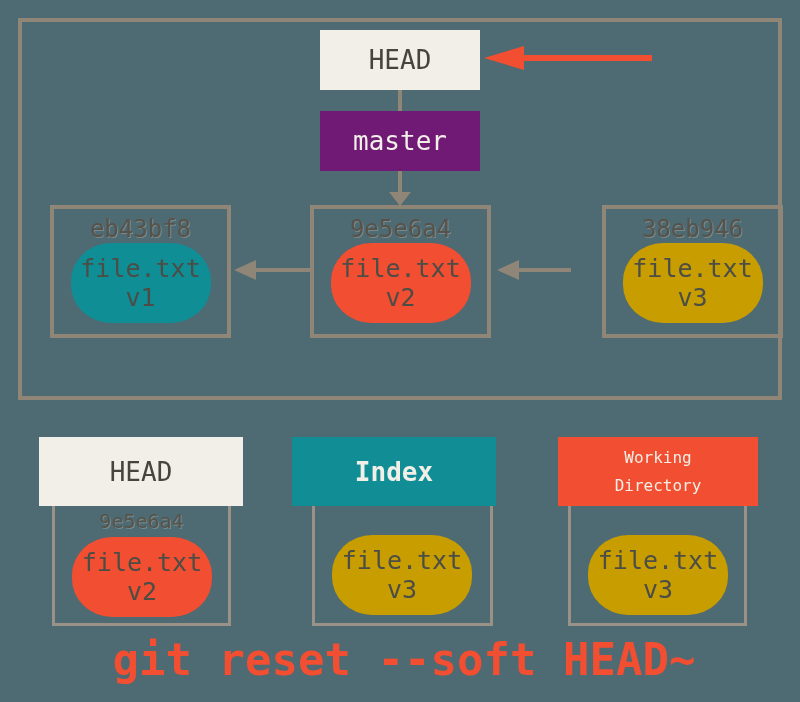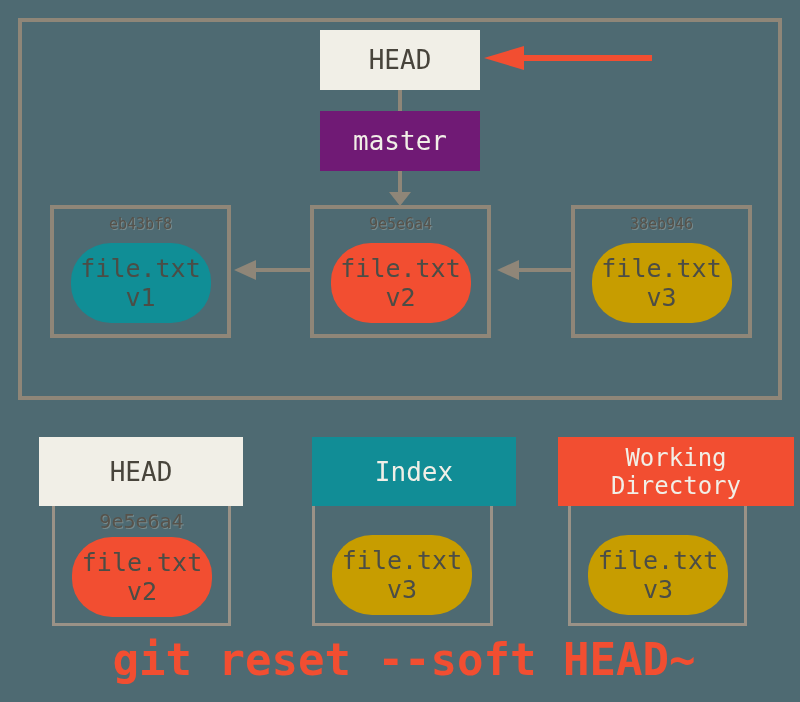--- a/index.html
+++ b/index.html
@@ -39,21 +39,21 @@
   .red-bg{background:#f24e31;color:#f1efe7;}
 
   
   .commit-box{
     width:181px;height:133px;
     border:4px solid #8f8678;
   }
   .hash-label{
     position:absolute;left:0;right:0;top:6px;
     text-align:center;
-    font-size:15px;color:#57524a;
+    font-size:24px;color:#57524a;
     text-shadow:1px 1px 0 rgba(238,234,222,0.25);
   }
   .blob{
     position:absolute;left:50%;top:34px;
     transform:translateX(-50%);
     width:140px;height:80px;
     border-radius:40px/38px;
     display:flex;flex-direction:column;
     align-items:center;justify-content:center;
     font-size:25px;line-height:29px;
@@ -154,21 +154,21 @@
   </div>
 
   <div class="abs commit-box" style="left:310px;top:205px;">
     <div class="hash-label">9e5e6a4</div>
     <div class="blob red">
       <span>file.txt</span>
       <span>v2</span>
     </div>
   </div>
 
-  <div class="abs commit-box" style="left:571px;top:205px;padding-left:45px;">
+  <div class="abs commit-box" style="left:602px;top:205px;padding-left:45px;">
     <div class="hash-label">38eb946</div>
     <div class="blob gold">
       <span>file.txt</span>
       <span>v3</span>
     </div>
   </div>
 
   <div class="abs tri-left" style="left:234px;top:260px;"></div>
   <div class="abs hline" style="left:256px;top:268px;width:54px;"></div>
   <div class="abs tri-left" style="left:497px;top:260px;"></div>
@@ -178,30 +178,30 @@
   <div class="abs labelbox cream-bg area-header" style="left:39px;top:437px;">
     <span>HEAD</span>
   </div>
   <div class="abs bottom-hash" style="left:52px;top:509px;width:179px;z-index:2;">9e5e6a4</div>
   <div class="bottom-blob blob red" style="left:72px;top:537px;transform:none;">
     <span>file.txt</span>
     <span>v2</span>
   </div>
 
   <div class="abs area-box" style="left:312px;top:468px;width:181px;"></div>
-  <div class="abs labelbox teal-bg area-header" style="left:312px;top:437px;">
+  <div class="abs labelbox teal-bg area-header" style="left:292px;top:437px;font-weight:bold;">
     <span>Index</span>
   </div>
   <div class="bottom-blob blob gold" style="left:332px;top:535px;transform:none;">
     <span>file.txt</span>
     <span>v3</span>
   </div>
 
   <div class="abs area-box" style="left:568px;top:468px;"></div>
-  <div class="abs labelbox red-bg area-header" style="left:558px;top:437px;width:236px;font-size:24px;">
+  <div class="abs labelbox red-bg area-header" style="left:558px;top:437px;width:200px;font-size:16px;">
     <span style="display:inline-block;width:150px;">Working Directory</span>
   </div>
   <div class="bottom-blob blob gold" style="left:588px;top:535px;transform:none;">
     <span>file.txt</span>
     <span>v3</span>
   </div>
 
   <div class="abs caption">git reset --soft HEAD~</div>
 
 </div>

